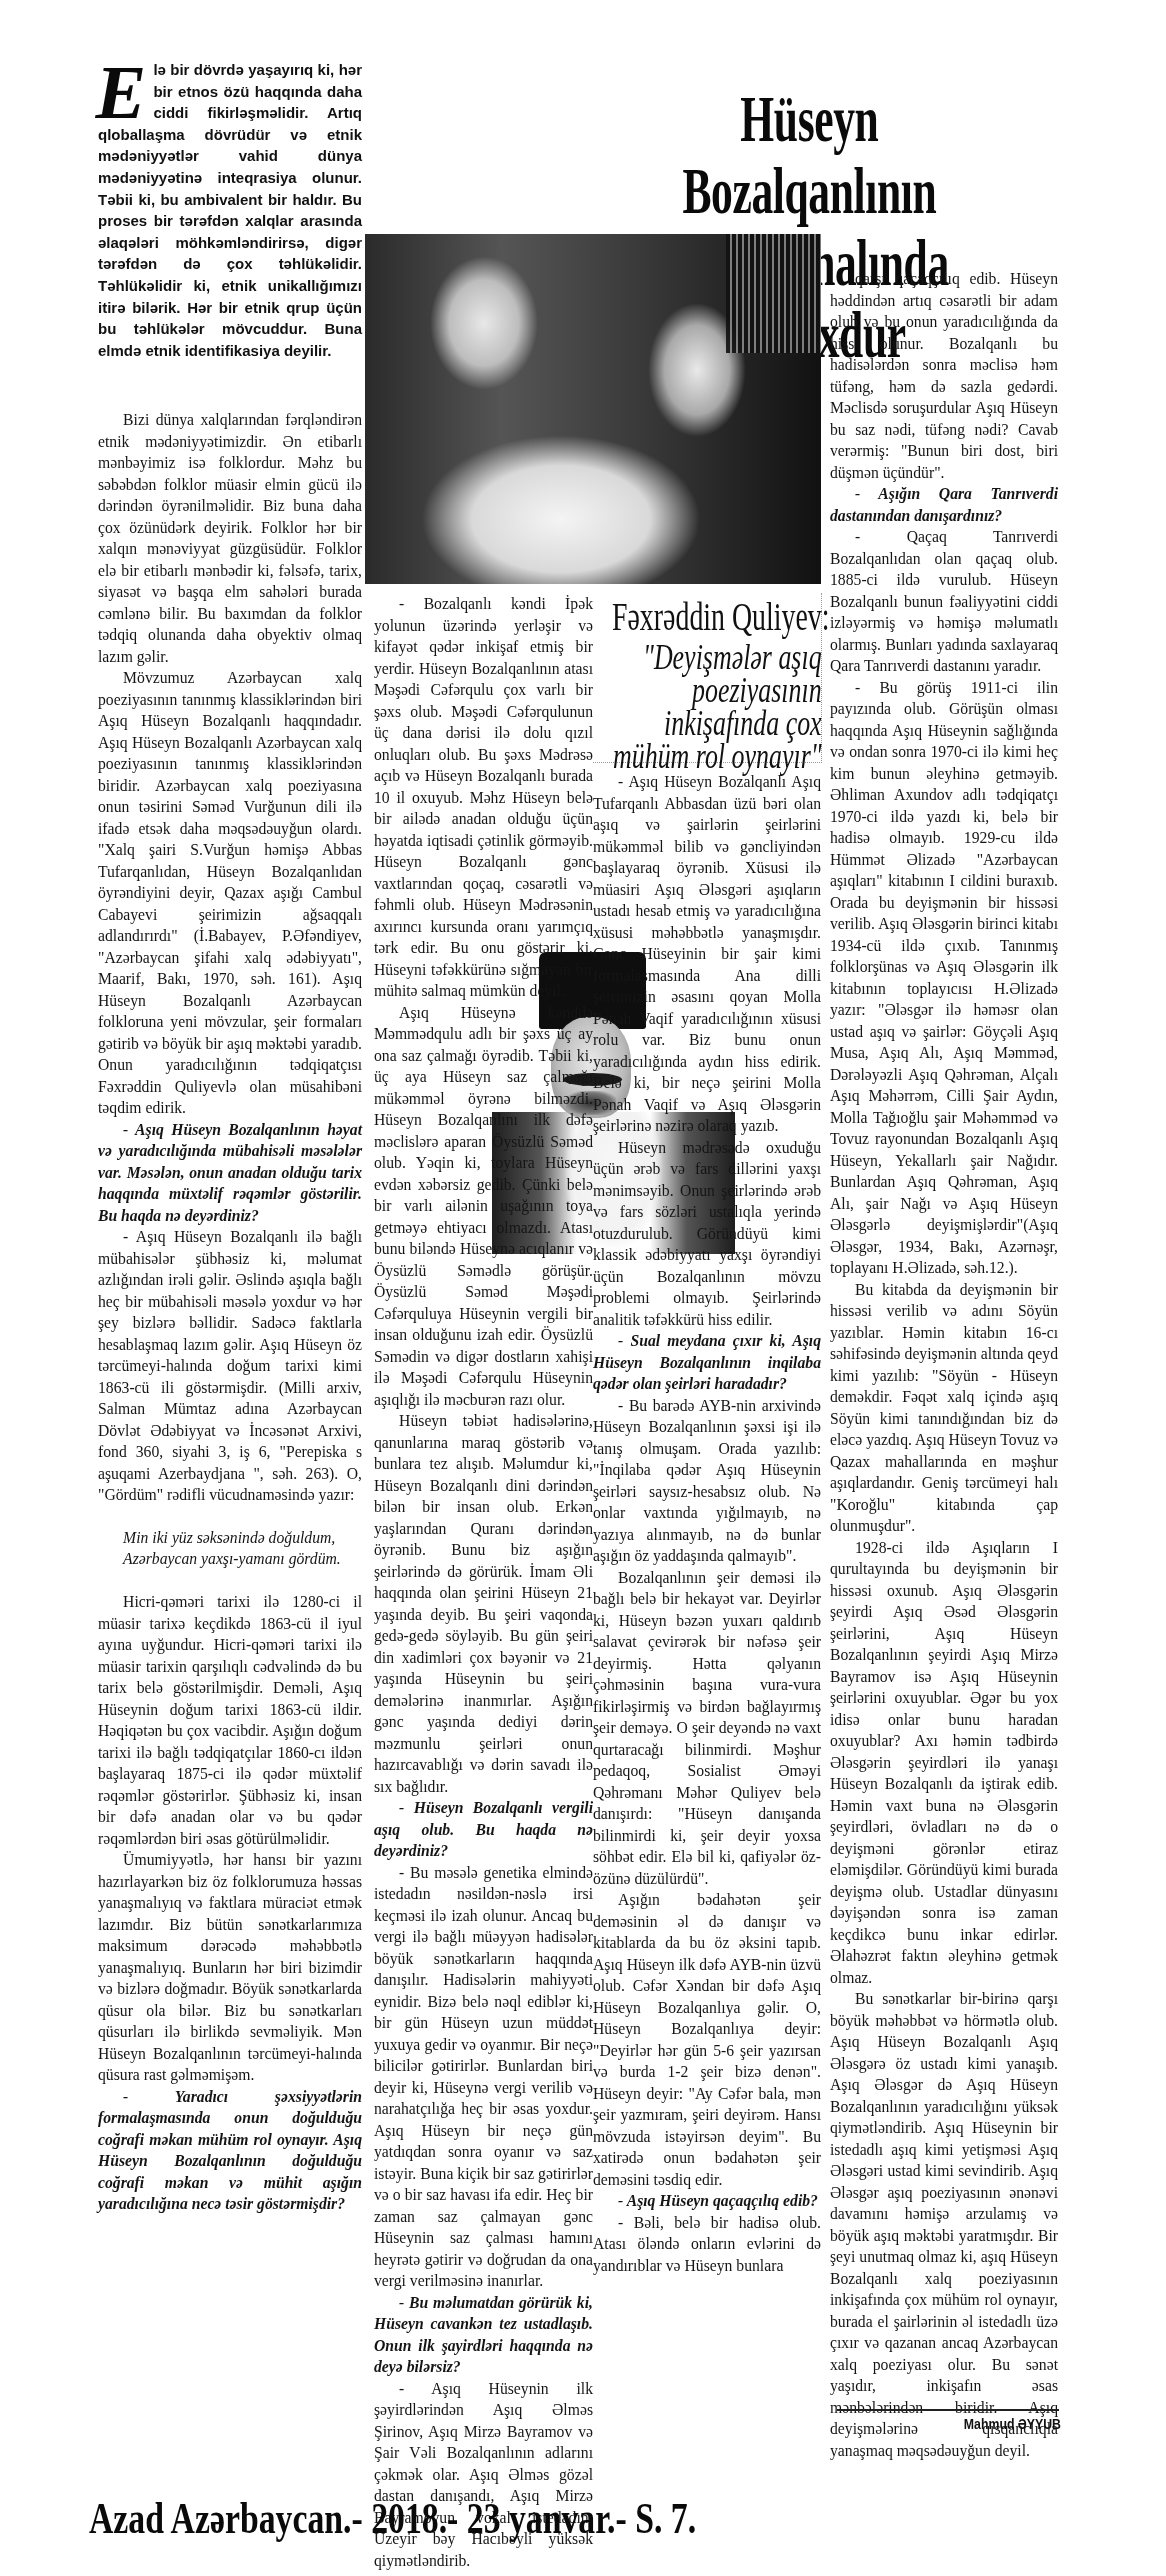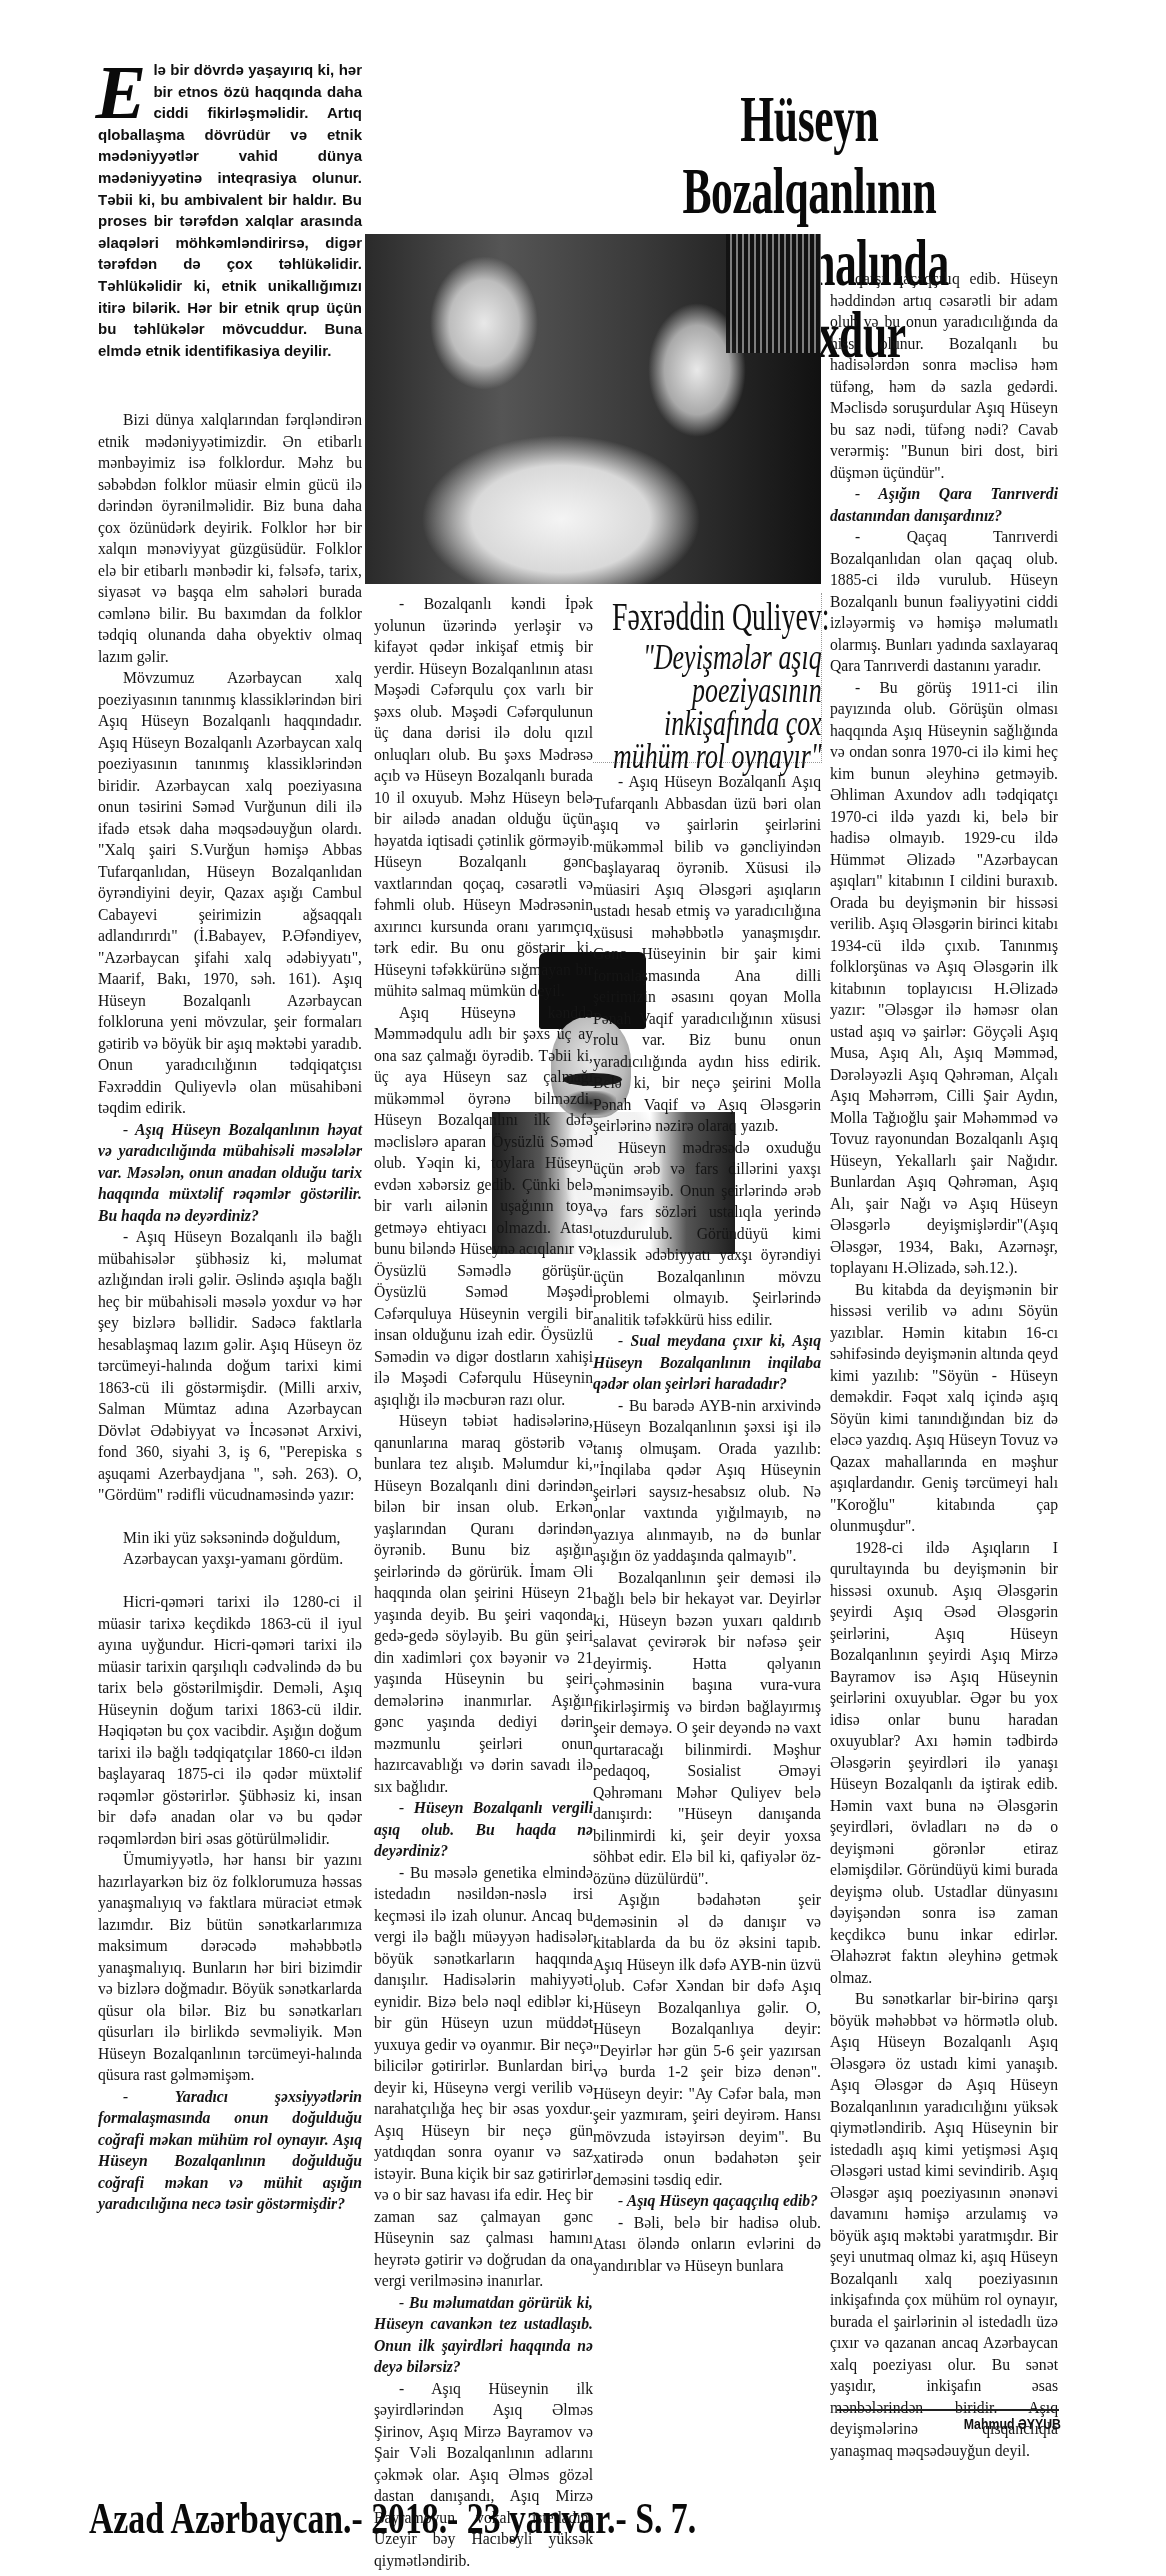--- a/index.html
+++ b/index.html
@@ -1,20 +1,20 @@
 <!DOCTYPE html>
 <html style="font-size:9.5px"><head>
 <meta charset="utf-8">
 <style>
   html, body { margin:0; padding:0; background:#ffffff; }
   body { width:1166px; height:2576px; position:relative; overflow:hidden; color:#111; }
   .col { position:absolute; font-family:"Liberation Serif","DejaVu Serif",serif; font-size:15.7px; line-height:21.5px; text-align:justify; color:#151515; }
   .col p { margin:0; text-indent:1.6em; }
   .col p.q { font-weight:bold; font-style:italic; }
-  .col p.verse { }
+  .col p.verse { font-style:italic; }
   .col .spacer { height:21.3px; }
   #headline { position:absolute; left:468px; top:83px; width:628px; text-align:center;
     font-family:"Liberation Serif","DejaVu Serif",serif; font-weight:bold; font-size:66px; line-height:72px;
     transform:scaleX(0.66); transform-origin:center top; letter-spacing:-0.6px; color:#0a0a0a; }
   #headline .l1 { display:block; padding-left:83px; }
   #lead { position:absolute; left:98px; top:59px; width:264px; font-family:"Liberation Sans","DejaVu Sans",sans-serif;
     font-weight:bold; font-size:15px; line-height:21.6px; text-align:justify; color:#111; }
   #dropcap { float:left; font-family:"Liberation Serif",serif; font-weight:bold; font-style:italic; font-size:76px; line-height:59px; margin:3.6px 7.1px 0 -2.4px; color:#0a0a0a; }
   #photo-main { position:absolute; left:365px; top:234px; width:456px; height:350px; background:#1a1a1a; overflow:hidden; }
   #photo-main .bg1 { position:absolute; left:0; top:0; width:100%; height:100%;

